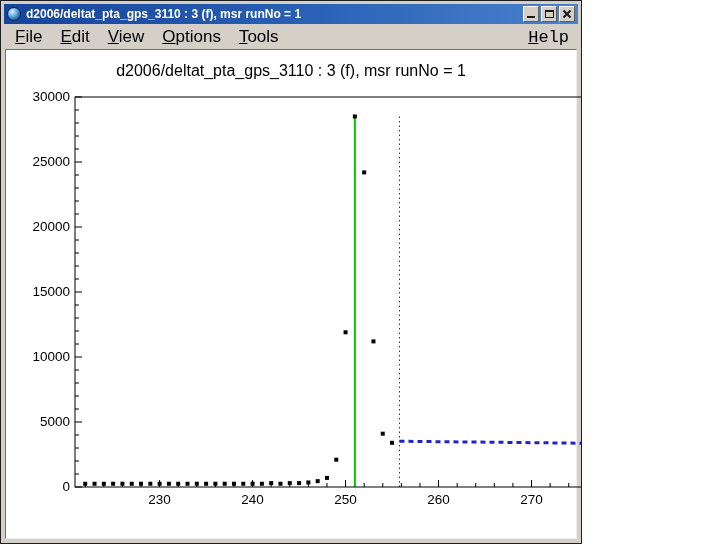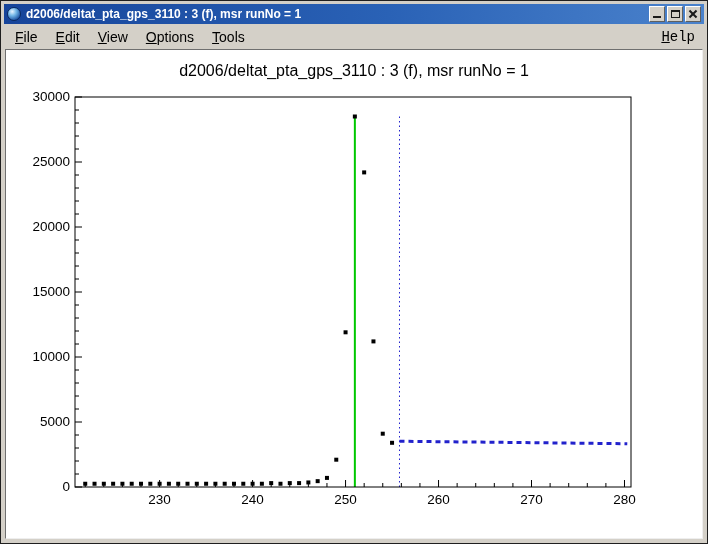--- a/index.html
+++ b/index.html
@@ -1,18 +1,18 @@
 <!DOCTYPE html>
 <html><head>
 <meta charset="utf-8">
 <style>
   html,body{margin:0;padding:0;background:#fff;}
   *{box-sizing:border-box;}
   .window{
-    position:relative;width:708px;height:544px;
+    position:relative;width:582px;height:544px;
     background:#d4d0c8;border:1px solid #1f1f1f;
     font-family:"Liberation Sans",sans-serif;
     overflow:hidden;
   }
   
   .titlebar{
     position:absolute;left:3px;top:3px;right:3px;height:20px;
     background:linear-gradient(90deg,#16449a 0%,#2a62b6 55%,#4a82cc 100%);
     display:flex;align-items:center;padding:0 3px;gap:5px;
   }
@@ -35,21 +35,21 @@
   .glyph-max{width:9px;height:8px;border:1px solid #1a1a1a;border-top-width:2px;}
   .glyph-close{position:absolute;inset:0;}
   .glyph-close::before,.glyph-close::after{
     content:"";position:absolute;left:2px;top:6px;width:10px;height:2px;background:#1a1a1a;
   }
   .glyph-close::before{transform:rotate(45deg);}
   .glyph-close::after{transform:rotate(-45deg);}
   
   .menubar{
     position:absolute;left:4px;top:25px;right:4px;height:22px;
-    display:flex;align-items:center;font-size:14px;color:#000;padding:0 1px;
+    display:flex;align-items:center;font-size:17px;color:#000;padding:0 1px;
   }
   .menu-item{padding:2px 9px;cursor:default;}
   .menu-item-help{margin-left:auto;padding:2px 7px;cursor:default;font-family:Liberation Mono, monospace;}
   
   .canvas{
     position:absolute;left:4px;top:48px;right:4px;bottom:4px;
     background:#ffffff;
     border:1px solid;border-color:#6f6f6f #eeeeee #eeeeee #6f6f6f;
   }
   .plot-title{

